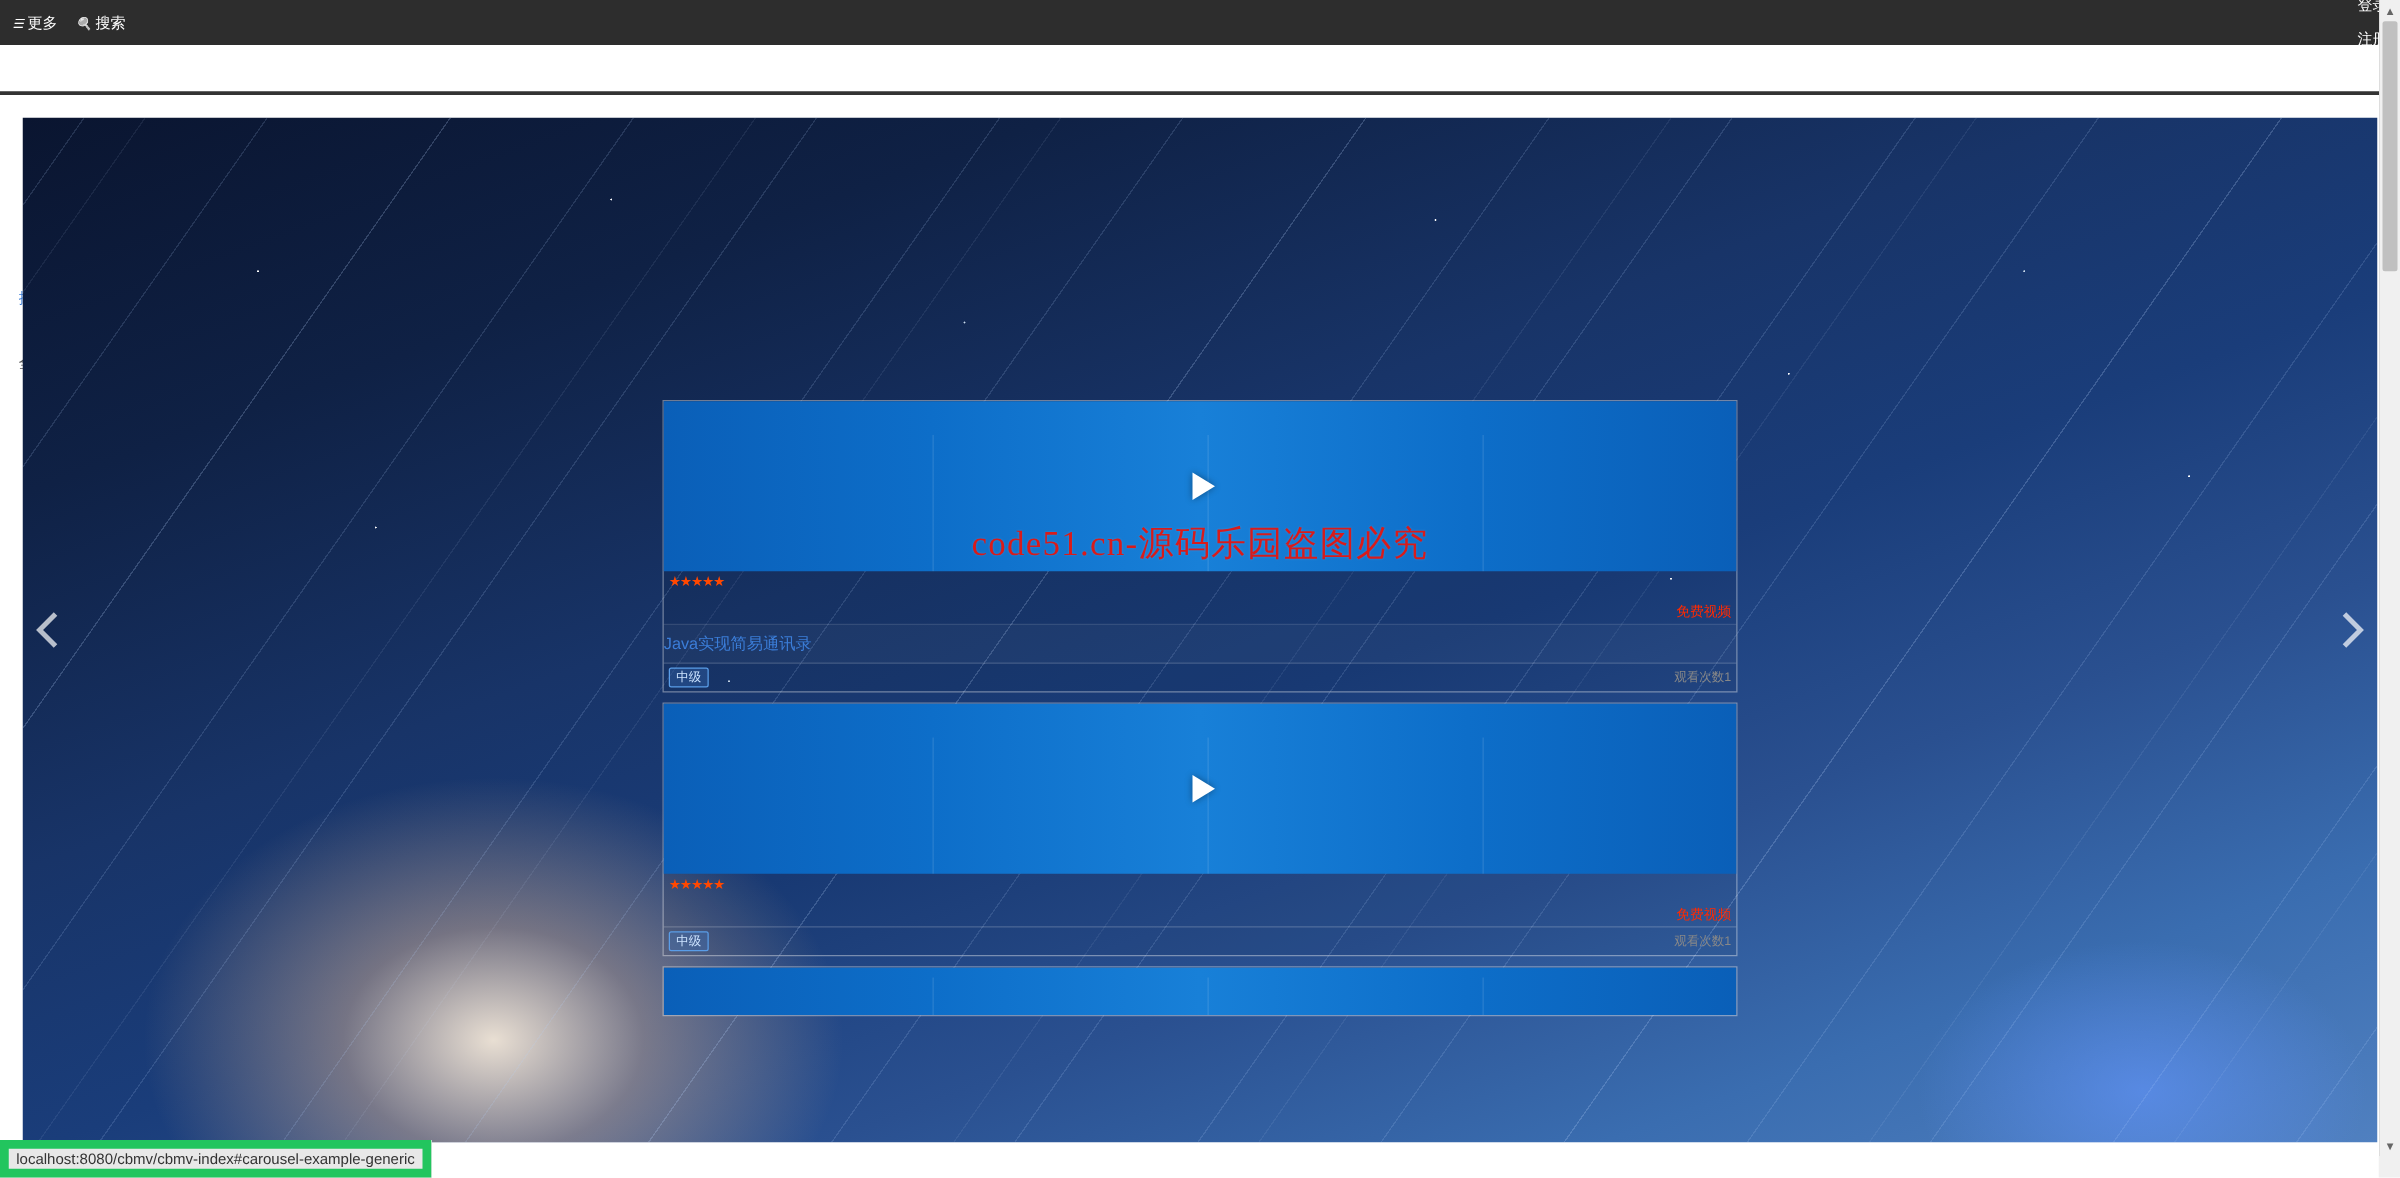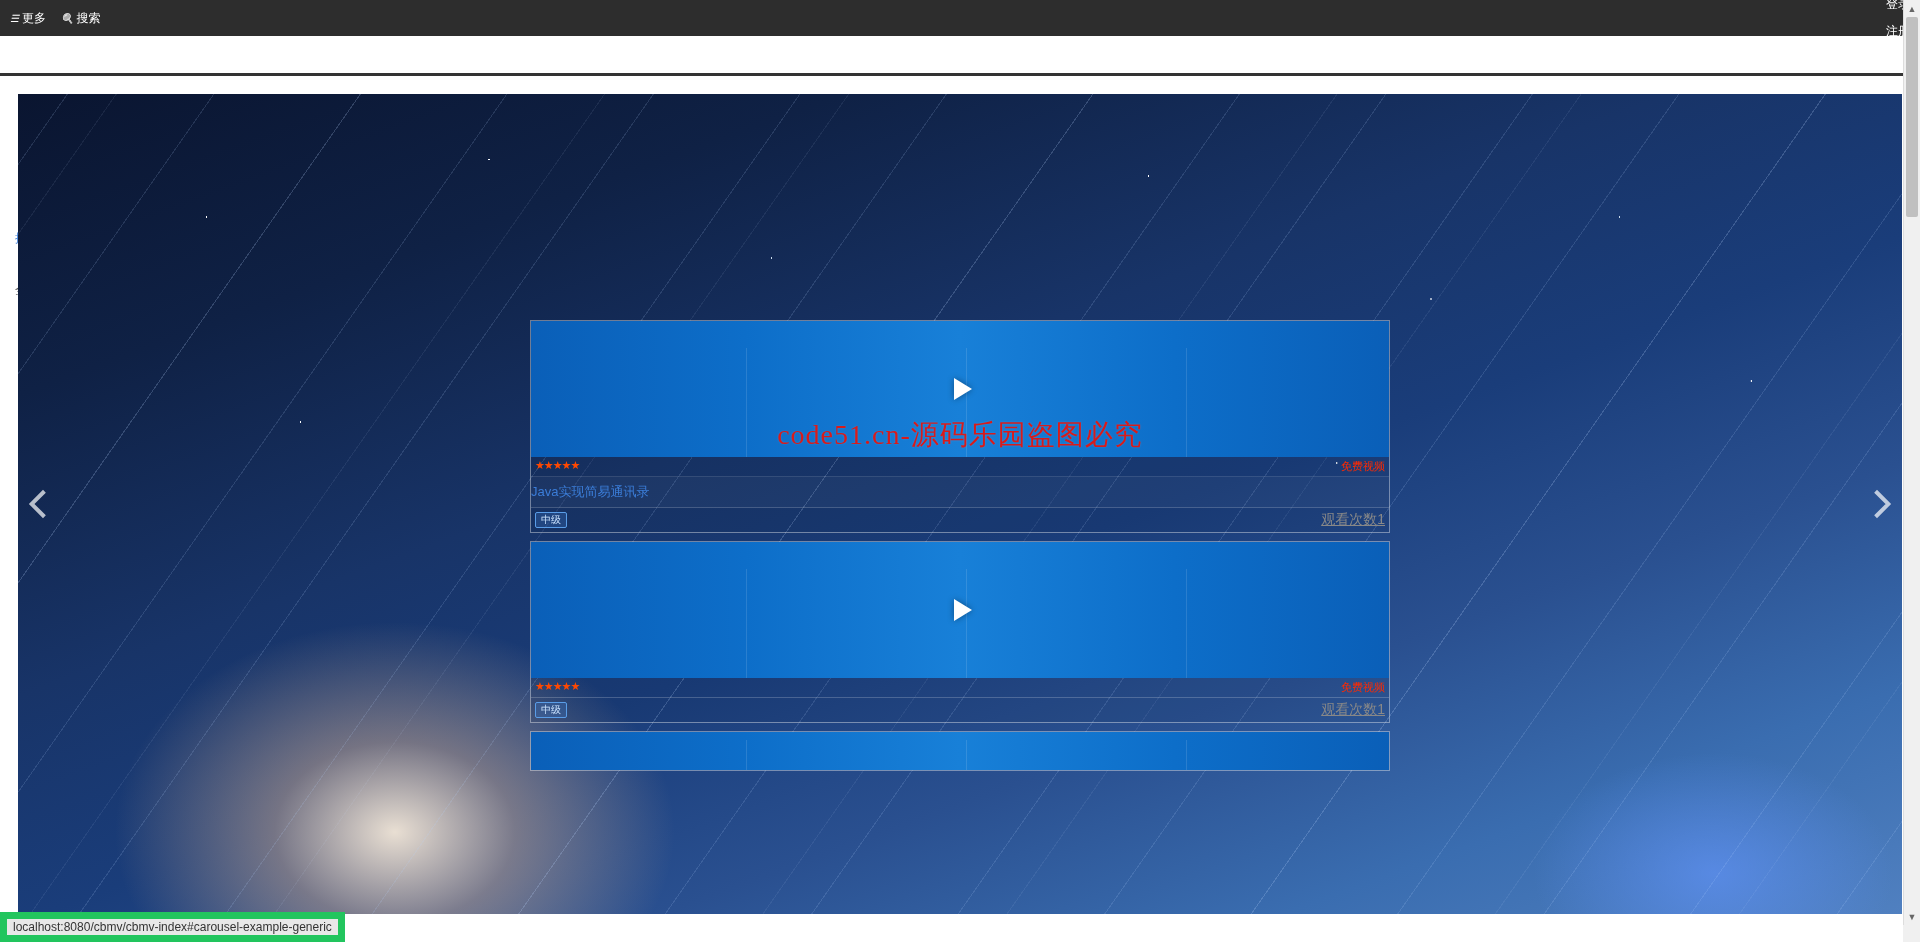--- a/index.html
+++ b/index.html
@@ -50,25 +50,25 @@
     
     .cards-column { position: absolute; left: 50%; transform: translateX(-50%); top: 226px; width: 860px; display: flex; flex-direction: column; gap: 8px; z-index: 5; }
     .course-card { border: 1px solid rgba(255,255,255,0.4); background: rgba(0,0,0,0.05); }
     .course-thumb { height: 136px; background: linear-gradient(90deg, #0a5fb8 0%, #0d6ec9 25%, #1880d8 50%, #0d6ec9 75%, #0a5fb8 100%); position: relative; display:flex; align-items:center; justify-content:center; }
     .course-thumb::before, .course-thumb::after { content:""; position:absolute; background: rgba(255,255,255,0.12); }
     .course-thumb::before { left:25%; top:20%; width:1px; height:80%; box-shadow: 220px 0 rgba(255,255,255,0.12), 440px 0 rgba(255,255,255,0.12); }
     .play-btn { width:0; height:0; border-left: 18px solid #fff; border-top: 11px solid transparent; border-bottom: 11px solid transparent; margin-left: 5px; filter: drop-shadow(0 0 3px rgba(0,0,0,0.4)); }
     
     .card-meta1 { display:flex; justify-content:space-between; padding: 2px 4px; font-size: 11px; }
     .stars { color: #ff4800; letter-spacing: -1px; }
-    .free-tag { color: #ff2a00; }
+    .free-tag { color: #ff2a00; margin-top: 23px; }
     .card-title { text-align:left; color:#3b7dd8; font-size: 13px; padding: 6px 0; background: rgba(255,255,255,0.03); border-top: 1px solid rgba(255,255,255,0.1); }
     .card-meta2 { display:flex; justify-content:space-between; align-items:center; padding: 3px 4px; font-size: 11px; border-top: 1px solid rgba(255,255,255,0.2); }
     .level-badge { border: 1px solid #5a9de8; color: #cde4ff; padding: 0 5px; border-radius: 2px; font-size: 10px; background: rgba(60,120,200,0.3); }
-    .view-count { color: #888; font-size: 14px; text-decoration: underline; }
+    .view-count { color: #888; font-size: 10px; }
     
     .watermark { position: absolute; left: 50%; top: 310px; transform: translateX(-50%); color: #d81b1b; font-size: 28px; font-family: "KaiTi","STKaiti",serif; z-index: 20; white-space: nowrap; letter-spacing: 1px; text-shadow: 0 0 2px rgba(255,255,255,.15); margin-top: 12px; }
     
     .status-bar { position: fixed; bottom: 0; left: 0; background: #e8e8e8; border: 7px solid #22c55e; padding: 1px 6px; font-size: 12px; color: #333; z-index: 100; }
     .scrollbar-v { position: fixed; right: 0; top: 0; bottom: 17px; width: 17px; background: #f0f0f0; border-left: 1px solid #ddd; }
     .scrollbar-v .arrow { height: 17px; display:flex; align-items:center; justify-content:center; font-size:9px; color:#666; }
     .scrollbar-v .thumb { position:absolute; left:2px; right:2px; top: 17px; height: 200px; background:#c0c0c0; border-radius:2px; }
     .corner { position:fixed; right:0; bottom:0; width:17px; height:17px; background:#f0f0f0; }
   </style>
 </head>

